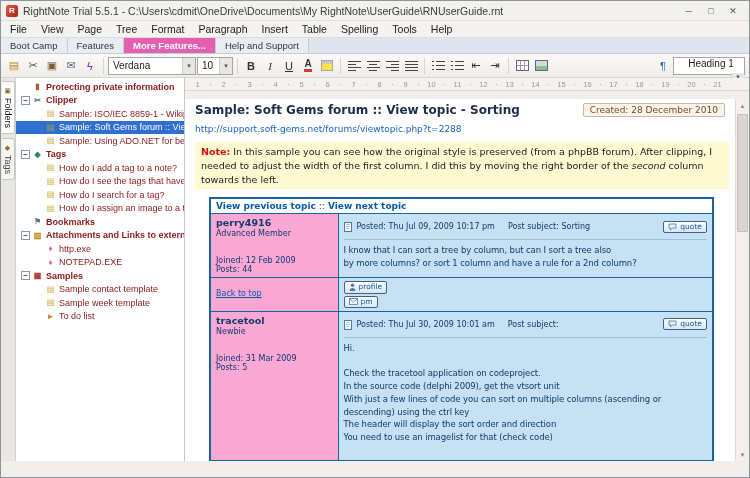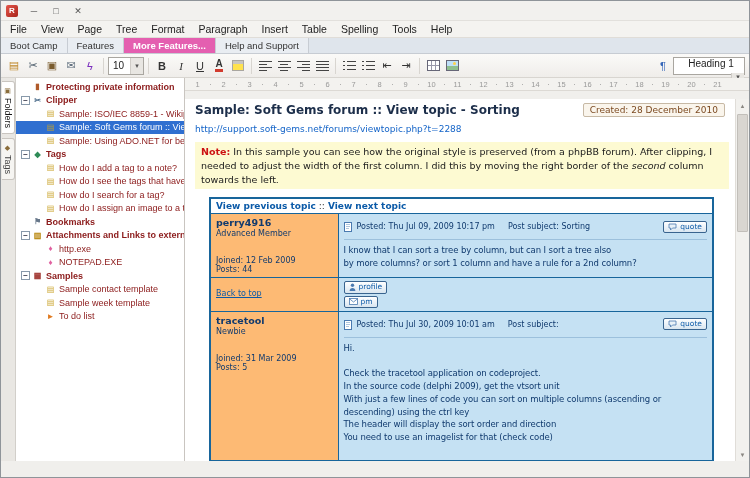--- a/index.html
+++ b/index.html
@@ -113,21 +113,21 @@
 
   
   .forum { border-collapse:collapse; margin:8px 0 0 14px; width:505px; color:#103a6e;
            border:2px solid #18659b; table-layout:fixed; }
   .forum td, .forum th { border:1px solid #18659b; }
   .col-author { width:128px; }
   .nav-row td { background:#fff; text-align:left; padding:2px 5px; font-size:9px; }
   .nav-row a { color:#0b5aa8; font-weight:bold; text-decoration:none; }
   .nav-sep { color:#333; margin:0 3px; }
   .head-row th { height:17px; background:linear-gradient(#7aa6cc,#20517f); color:#ffa34f; font-size:9.5px; }
-  .author-cell { background:#fdba74; vertical-align:top; padding:3px 5px; overflow:hidden; }
+  .author-cell { background:#f9a8d4; vertical-align:top; padding:3px 5px; overflow:hidden; }
   .msg-cell { background:#c5e1f3; vertical-align:top; padding:3px 5px; overflow:hidden; }
   .a-name { font-size:9.5px; font-weight:bold; }
   .a-rank { font-size:8px; margin-top:1px; }
   .a-meta { font-size:8px; }
   .a-joined { margin-top:18px; }
   .msg-head { display:flex; align-items:center; gap:5px; border-bottom:1px solid #9cc0dc; padding-bottom:3px; }
   .posted { font-size:8px; white-space:nowrap; }
   .subj { font-size:8px; margin-left:8px; white-space:nowrap; overflow:hidden; }
   .pbtn { display:inline-flex; align-items:center; gap:3px; border:1px solid #39648f;
           background:linear-gradient(#ffffff,#d9e6f0); border-radius:2px; padding:1px 4px;
@@ -161,20 +161,21 @@
   .zoom-label { margin:0 5px 0 6px; }
   .grip { color:#c5c2bc; font-size:10px; margin-left:3px; }
 </style>
 </head>
 <body>
 
 <div class="window">
 
   <div class="titlebar">
     <span class="app-icon">R</span>
+    <span class="title-text">RightNote Trial 5.5.1 - C:\Users\cdmit\OneDrive\Documents\My RightNote\UserGuide\RNUserGuide.rnt</span>
     <span class="win-btns" id="win-btns">
         <span class="win-btn">─</span>
         <span class="win-btn">□</span>
         <span class="win-btn">✕</span>
       </span>
   </div>
 
   <div class="menubar" id="menubar">
       <span class="menu-item">File</span>
       <span class="menu-item">View</span>
@@ -198,20 +199,24 @@
 
   <div class="toolbar">
     <span class="tb-icons">
         <span class="tbtn" style="color: rgb(192, 138, 45);">▤</span>
         <span class="tbtn" style="color: rgb(80, 96, 110);">✂</span>
         <span class="tbtn" style="color: rgb(122, 92, 46);">▣</span>
         <span class="tbtn" style="color: rgb(90, 106, 122);">✉</span>
         <span class="tbtn" style="color: rgb(123, 47, 190);">ϟ</span>
       </span>
     <i class="tb-sep"></i>
+    <div class="combo">
+      <span>Verdana</span>
+      <b class="dd">▾</b>
+    </div>
     <div class="combo size">
       <span>10</span>
       <b class="dd">▾</b>
     </div>
     <i class="tb-sep"></i>
     <span class="tb-icons">
         <span class="tbtn">
           <b>B</b>
         </span>
         <span class="tbtn">

